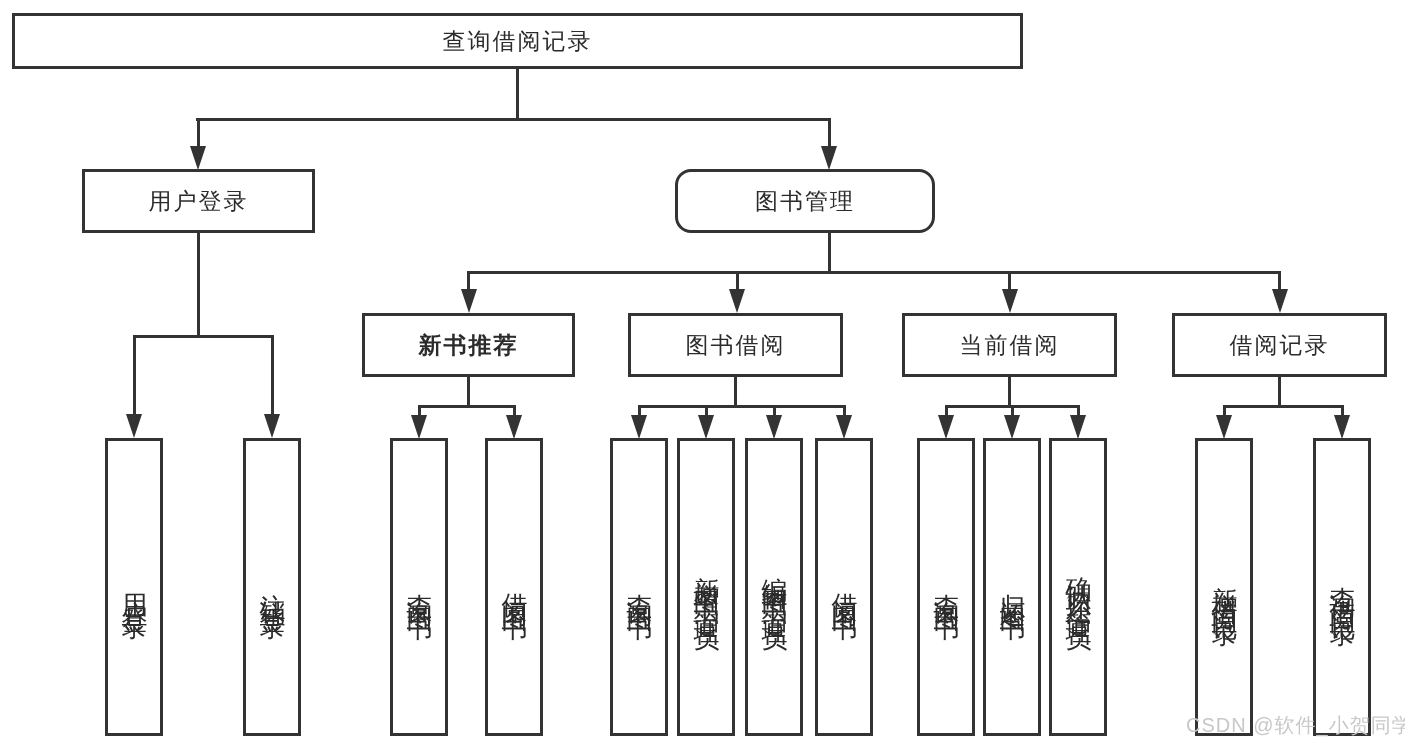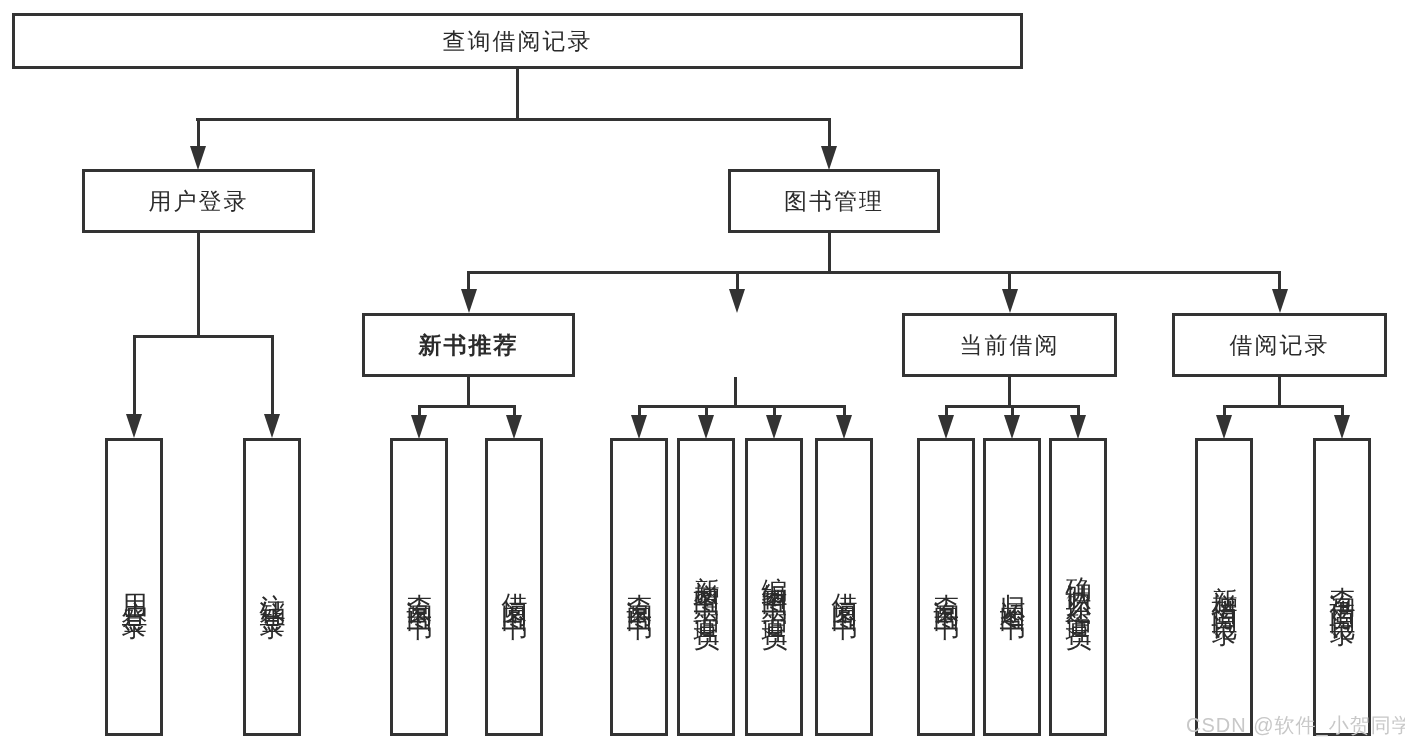--- a/index.html
+++ b/index.html
@@ -68,35 +68,36 @@
 <div class="stage">
 
   <div class="node" style="left:12px;top:13px;width:1011px;height:56px;">查询借阅记录</div>
 
   <div class="vl" style="left:516px;top:69px;height:52px;"></div>
   <div class="hl" style="left:196px;top:118px;width:634px;"></div>
   <div class="drop" style="left:196.5px;top:118px;height:28px;"></div>
   <div class="drop" style="left:827.5px;top:118px;height:28px;"></div>
 
   <div class="node" style="left:82px;top:169px;width:233px;height:64px;">用户登录</div>
-  <div class="node" style="left:728px;top:169px;width:212px;height:64px;">图书管理</div>
+  <div class="node" style="left:675px;top:169px;width:260px;height:64px;border-radius:16px;">图书管理</div>
 
   <div class="vl" style="left:197px;top:233px;height:105px;"></div>
   <div class="hl" style="left:132.5px;top:335px;width:141px;"></div>
   <div class="drop" style="left:132.5px;top:335px;height:79px;"></div>
   <div class="drop" style="left:270.5px;top:335px;height:79px;"></div>
 
   <div class="vl" style="left:828px;top:233px;height:41px;"></div>
   <div class="hl" style="left:467px;top:271px;width:814px;"></div>
   <div class="drop" style="left:467px;top:271px;height:18px;"></div>
   <div class="drop" style="left:735.5px;top:271px;height:18px;"></div>
   <div class="drop" style="left:1008px;top:271px;height:18px;"></div>
   <div class="drop" style="left:1278px;top:271px;height:18px;"></div>
 
   <div class="node" style="left:362px;top:313px;width:213px;height:64px;font-weight:bold;">新书推荐</div>
+  <div class="node" style="left:628px;top:313px;width:215px;height:64px;">图书借阅</div>
   <div class="node" style="left:902px;top:313px;width:215px;height:64px;">当前借阅</div>
   <div class="node" style="left:1172px;top:313px;width:215px;height:64px;">借阅记录</div>
 
   <div class="vl" style="left:467px;top:377px;height:31px;"></div>
   <div class="hl" style="left:417.5px;top:405px;width:98px;"></div>
   <div class="drop" style="left:417.5px;top:405px;height:10px;"></div>
   <div class="drop" style="left:512.5px;top:405px;height:10px;"></div>
 
   <div class="vl" style="left:734px;top:377px;height:31px;"></div>
   <div class="hl" style="left:637.5px;top:405px;width:208px;"></div>

